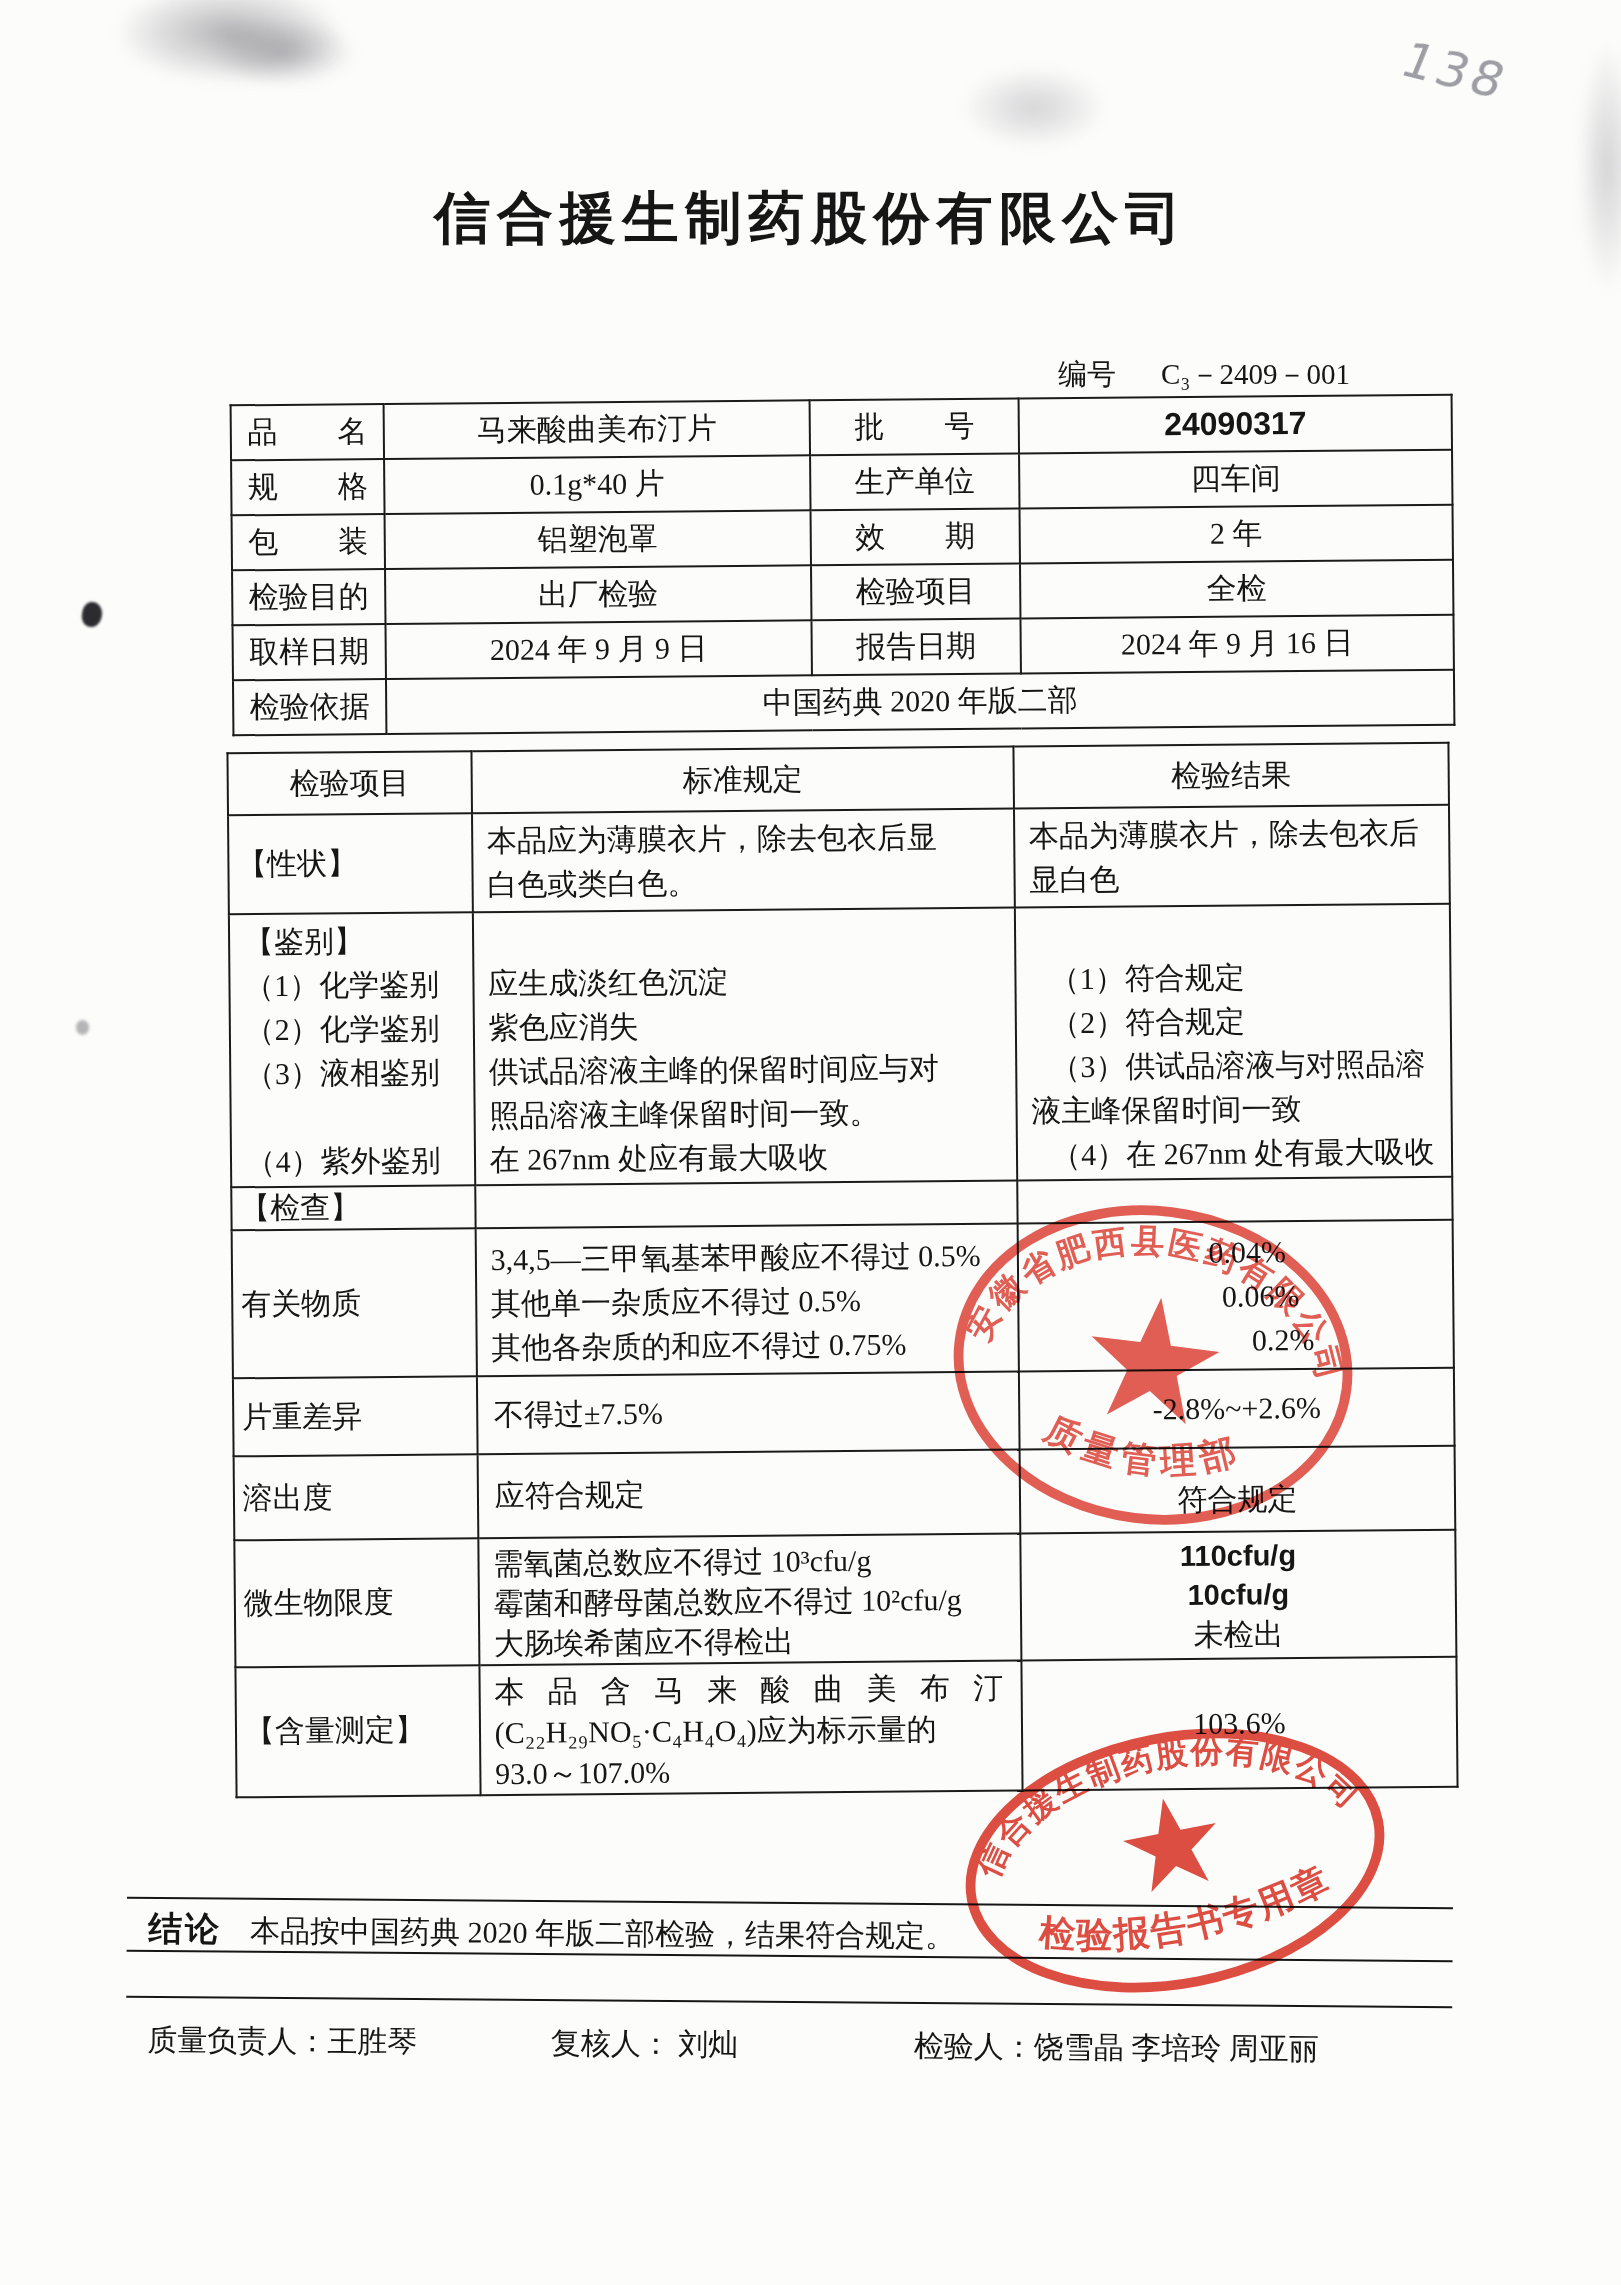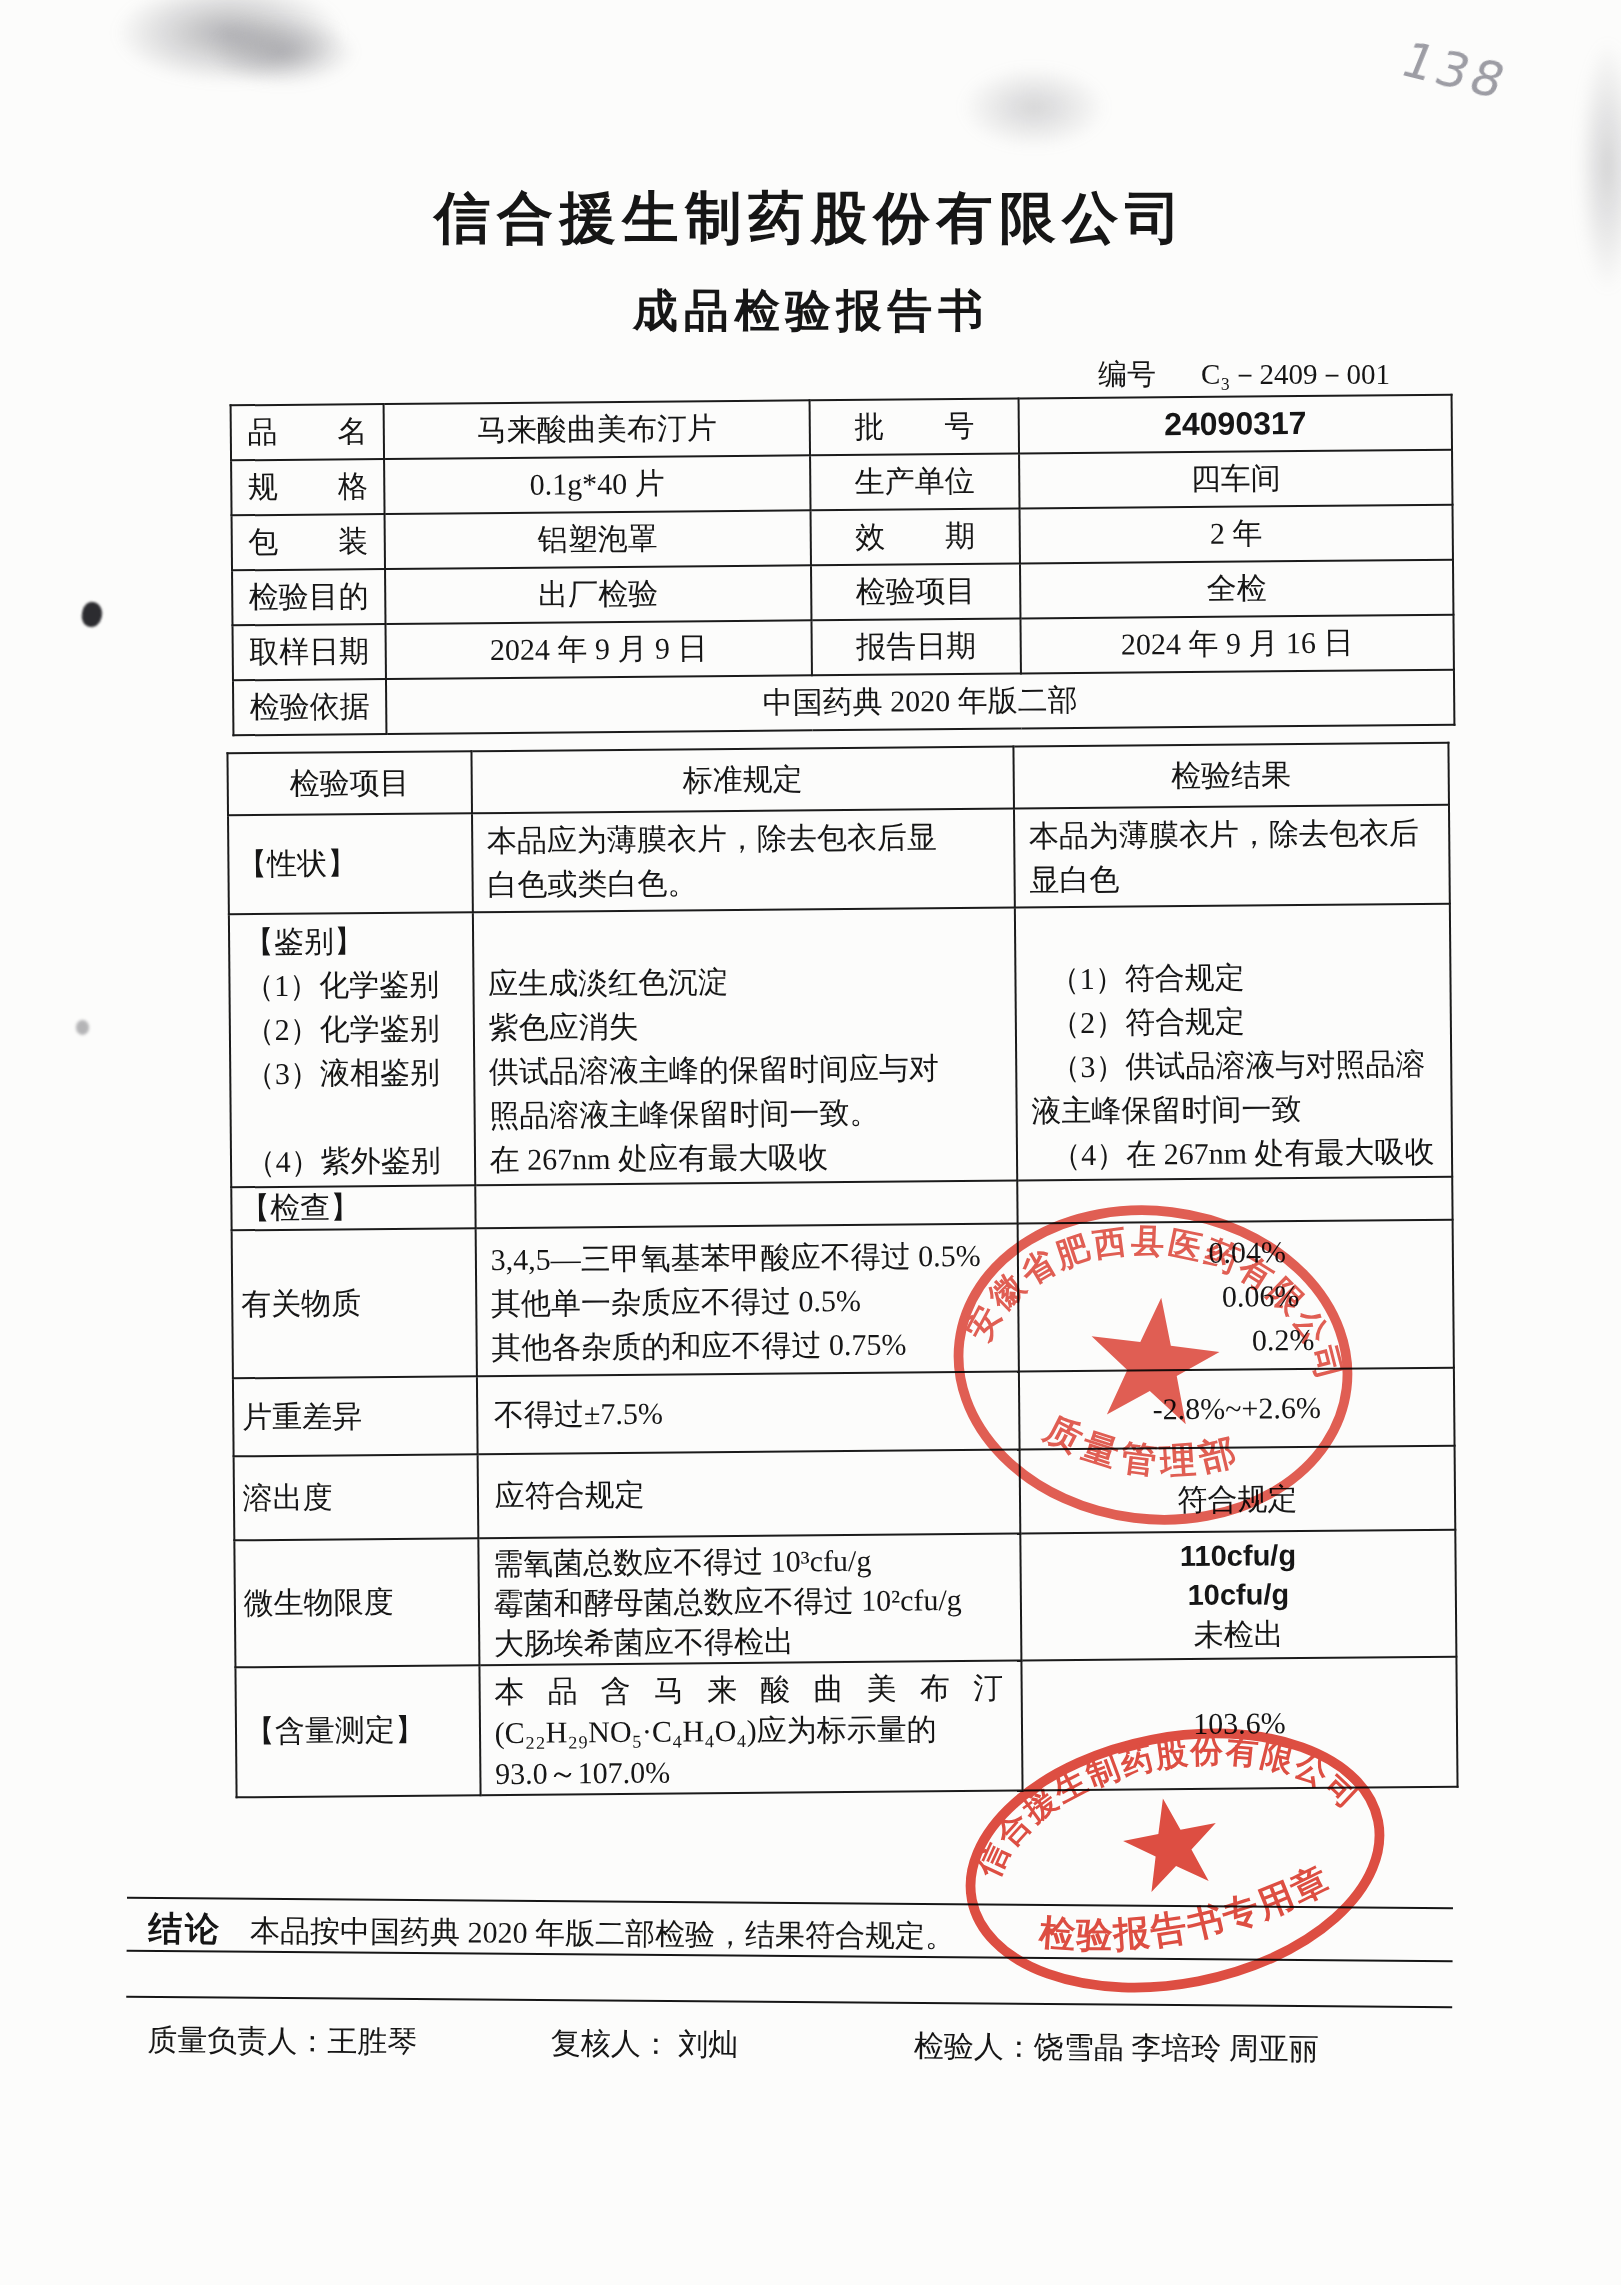--- a/index.html
+++ b/index.html
@@ -24,21 +24,21 @@
   .mark2{ position:absolute; left:76px; top:1020px; width:12.7px; height:14.6px;
     background:#6f6f74; border-radius:50%; opacity:.5; filter:blur(1.5px); }
   .handwritten{
     position:absolute; left:1402px; top:43px; font-size:49px;
     font-family:"DejaVu Sans",sans-serif; color:#8d8d96; opacity:.85;
     transform:rotate(14deg) skewX(-8deg); letter-spacing:3.9px; filter:blur(0.6px);
   }
   .title{ position:absolute; left:0; width:100%; text-align:center; font-weight:600; }
   .company{ top:181px; font-size:56px; letter-spacing:6.8px; }
   .report { top:281px; font-size:45px; letter-spacing:5.9px; }
-  .docno{ position:absolute; top:355px; left:1058px; font-size:29px; display:flex; gap:45px;margin-left:40px; }
+  .docno{ position:absolute; top:355px; left:1058px; font-size:29px; display:flex; gap:45px; }
 
   table{ border-collapse:collapse; table-layout:fixed; }
   td{ border:2.9px solid #1b1b1b; font-size:30px; text-align:center; vertical-align:middle; padding:0; }
 
   .info{ position:absolute; left:231px; top:399px; width:1221px; transform:rotate(-0.5deg); }
   .info td{ height:55px; }
   .bold-num{ font-family:"Liberation Sans","DejaVu Sans",sans-serif; font-weight:bold; font-size:32px; }
 
   .result{ position:absolute; left:231px; top:747px; width:1221px; transform:rotate(-0.5deg); }
   .result .hdr td{ height:62px; }
@@ -82,21 +82,20 @@
   <div class="smudge s1"></div>
   <div class="smudge s2"></div>
   <div class="smudge s3"></div>
   <div class="smudge s4"></div>
   <div class="mark1"></div>
   <div class="mark2"></div>
 
   <div class="handwritten">138</div>
 
   <div class="title company">信合援生制药股份有限公司</div>
-  <div class="title report">成品检验报告书</div>
 
   <div class="docno">
     <span>编号</span>
     <span>C₃－2409－001</span>
   </div>
 
   <table class="info">
     <colgroup>
         <col style="width:153px">
         <col style="width:426px">

